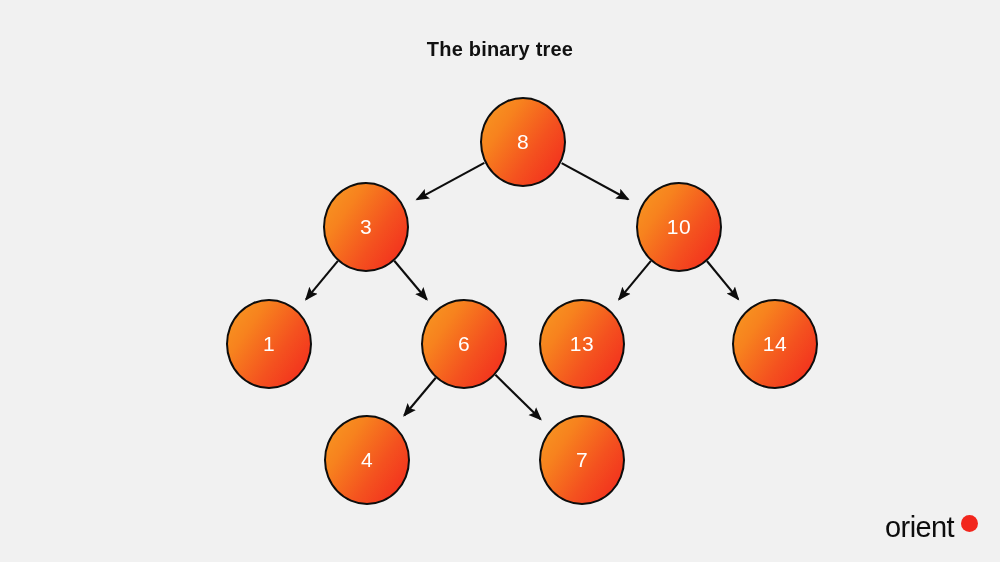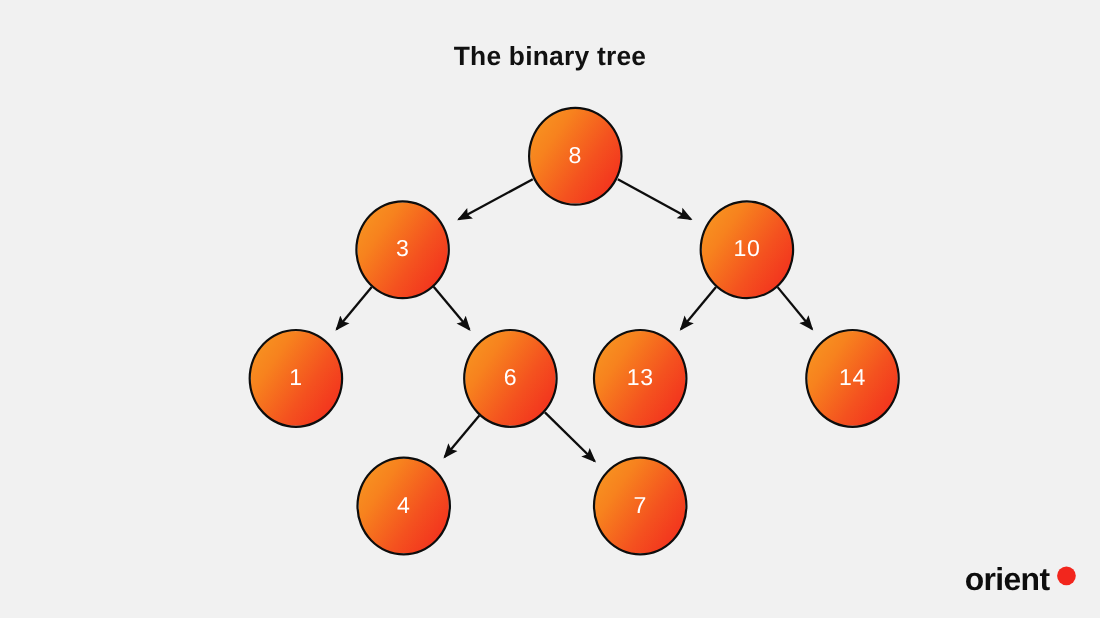--- a/index.html
+++ b/index.html
@@ -22,21 +22,21 @@
     width: 1000px;
     height: 562px;
   }
 
   .title {
     position: absolute;
     left: 0;
     top: 38px;
     width: 1000px;
     text-align: center;
-    font-size: 24px;
+    font-size: 20px;
     font-weight: 700;
     letter-spacing: 0.2px;
     color: #111111;
     font-family: "Liberation Sans", sans-serif;
   }
 
   
   .node {
     position: absolute;
     border-radius: 50%;
@@ -65,21 +65,21 @@
     position: absolute;
     right: 22px;
     bottom: 20px;
     display: flex;
     align-items: center;
     gap: 7px;
   }
   .logo-word {
     font-family: "Liberation Sans", sans-serif;
     font-size: 29px;
-    font-weight: 700;
+    font-weight: 400;
     color: #0d0d0d;
     letter-spacing: -0.6px;
     line-height: 1;
   }
   .logo-dot {
     width: 17px;
     height: 17px;
     border-radius: 50%;
     background: #f2261d;
     margin-bottom: 9px;

